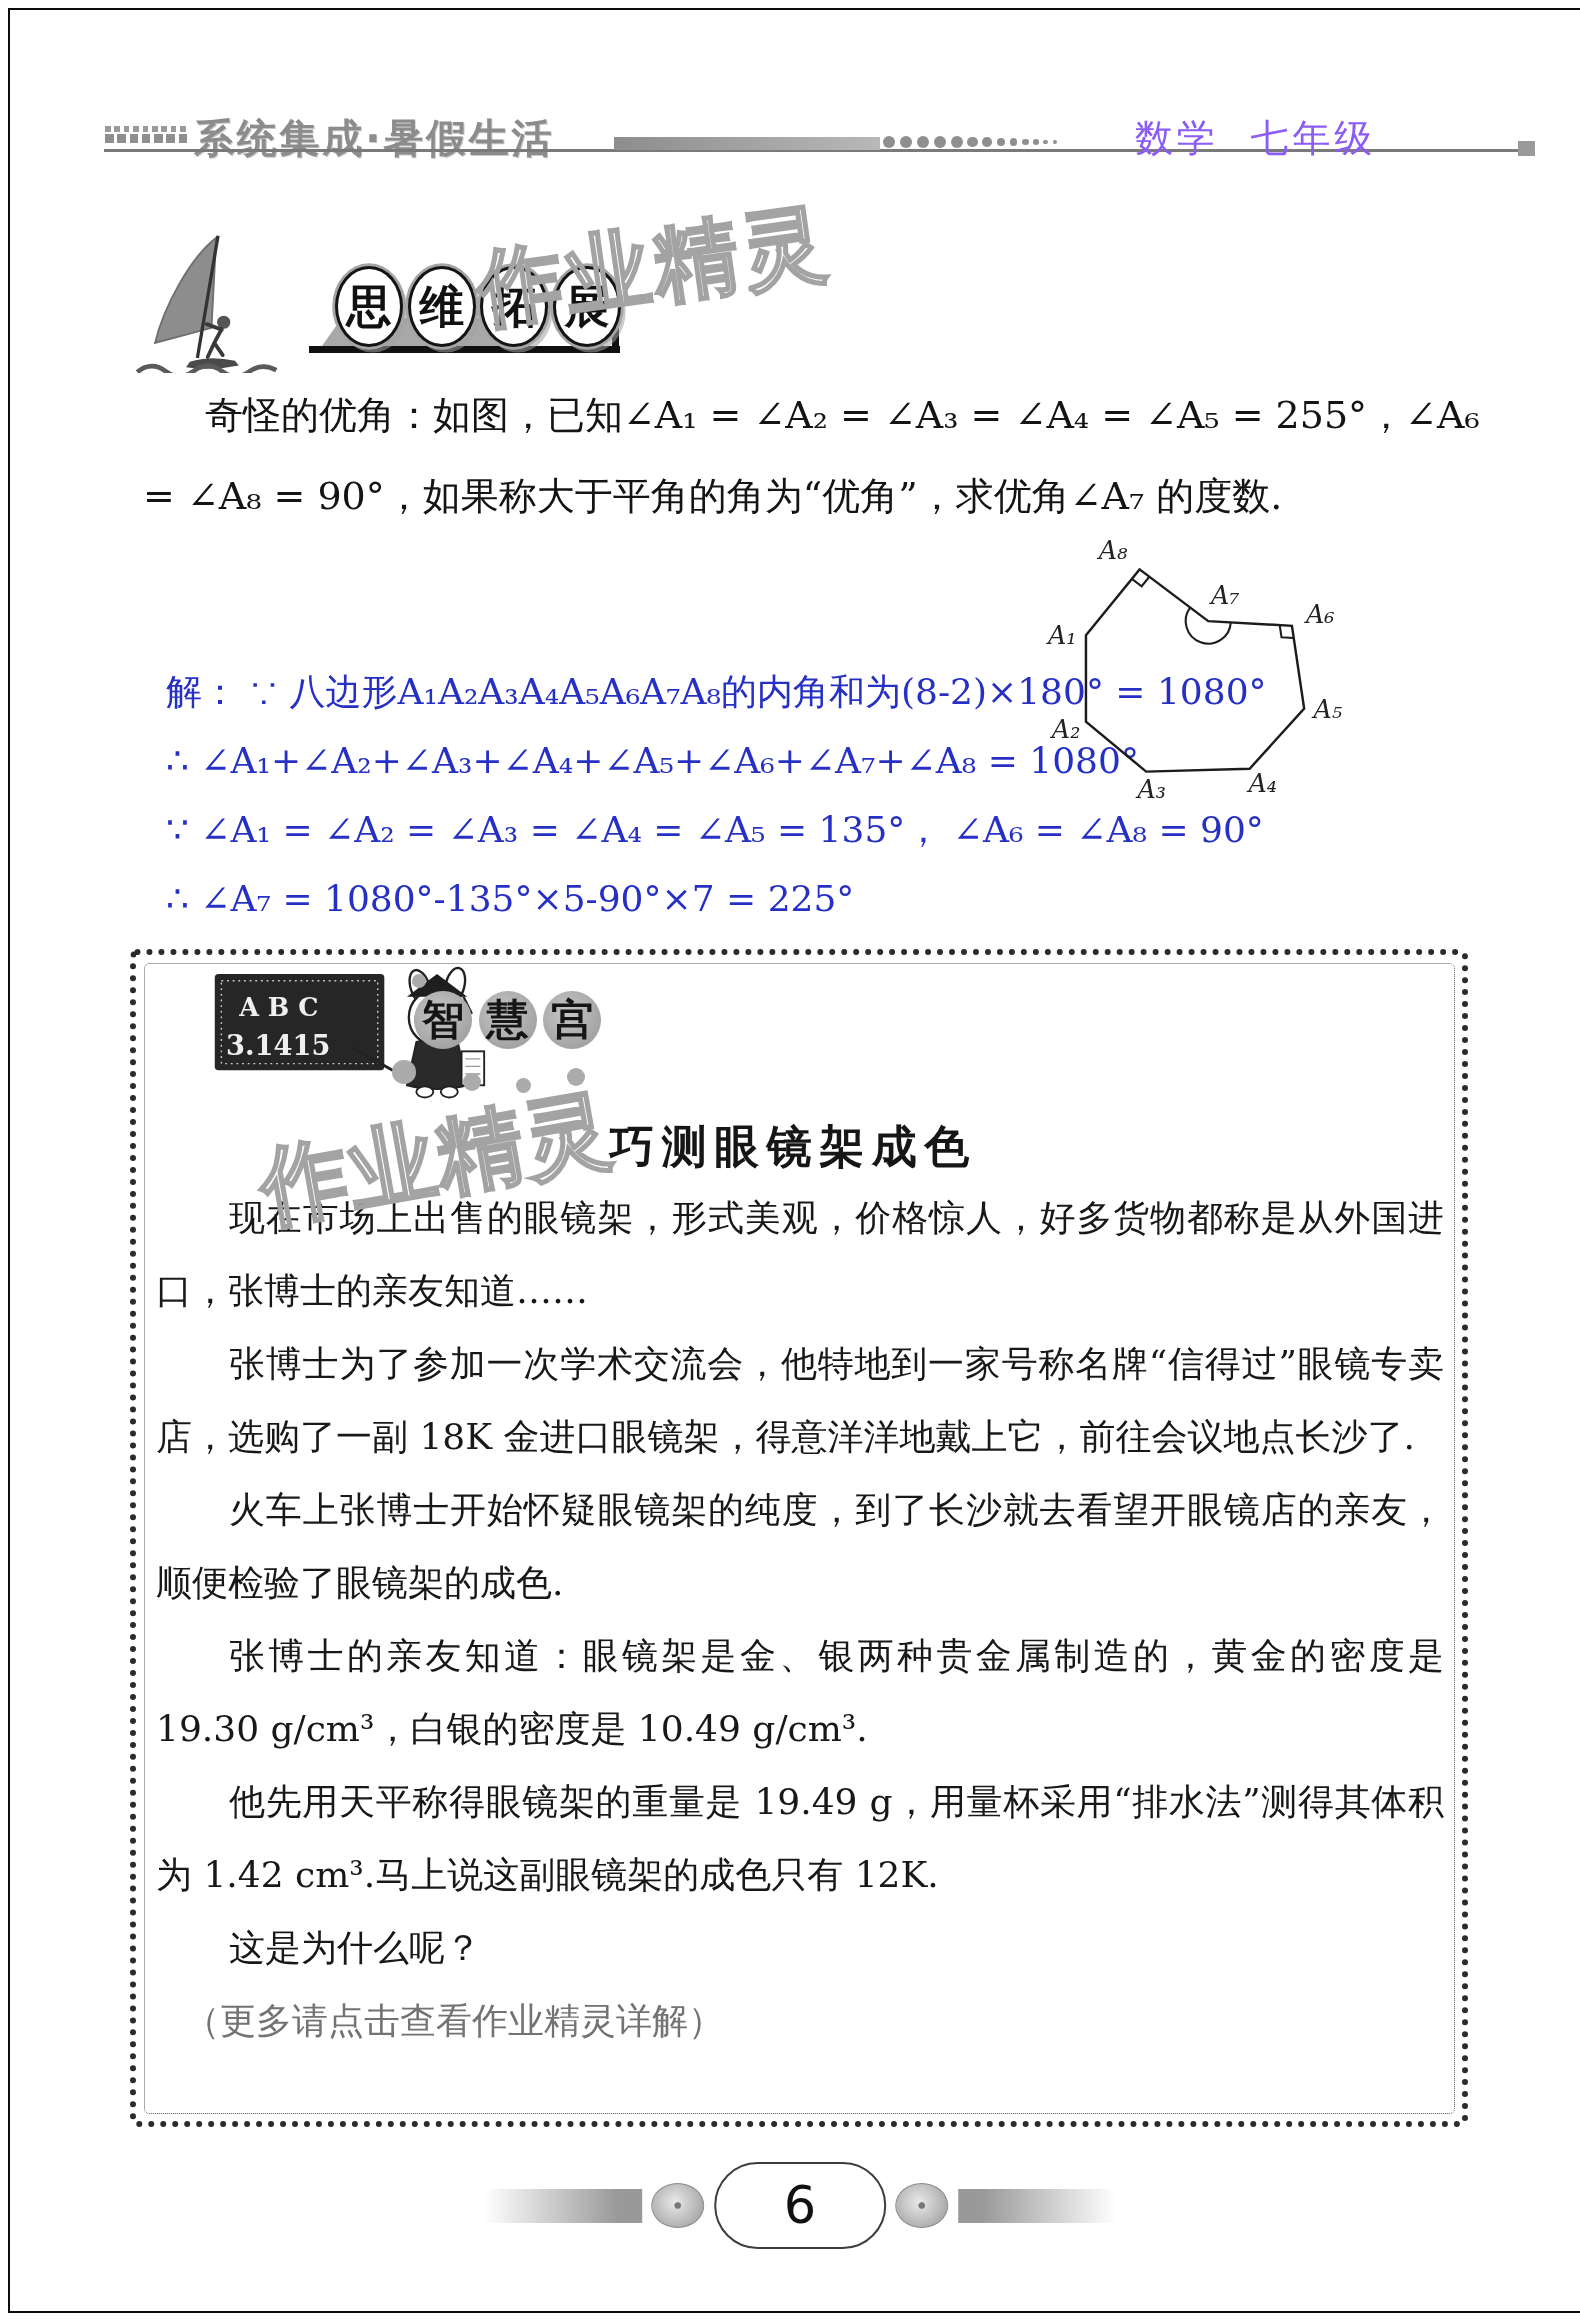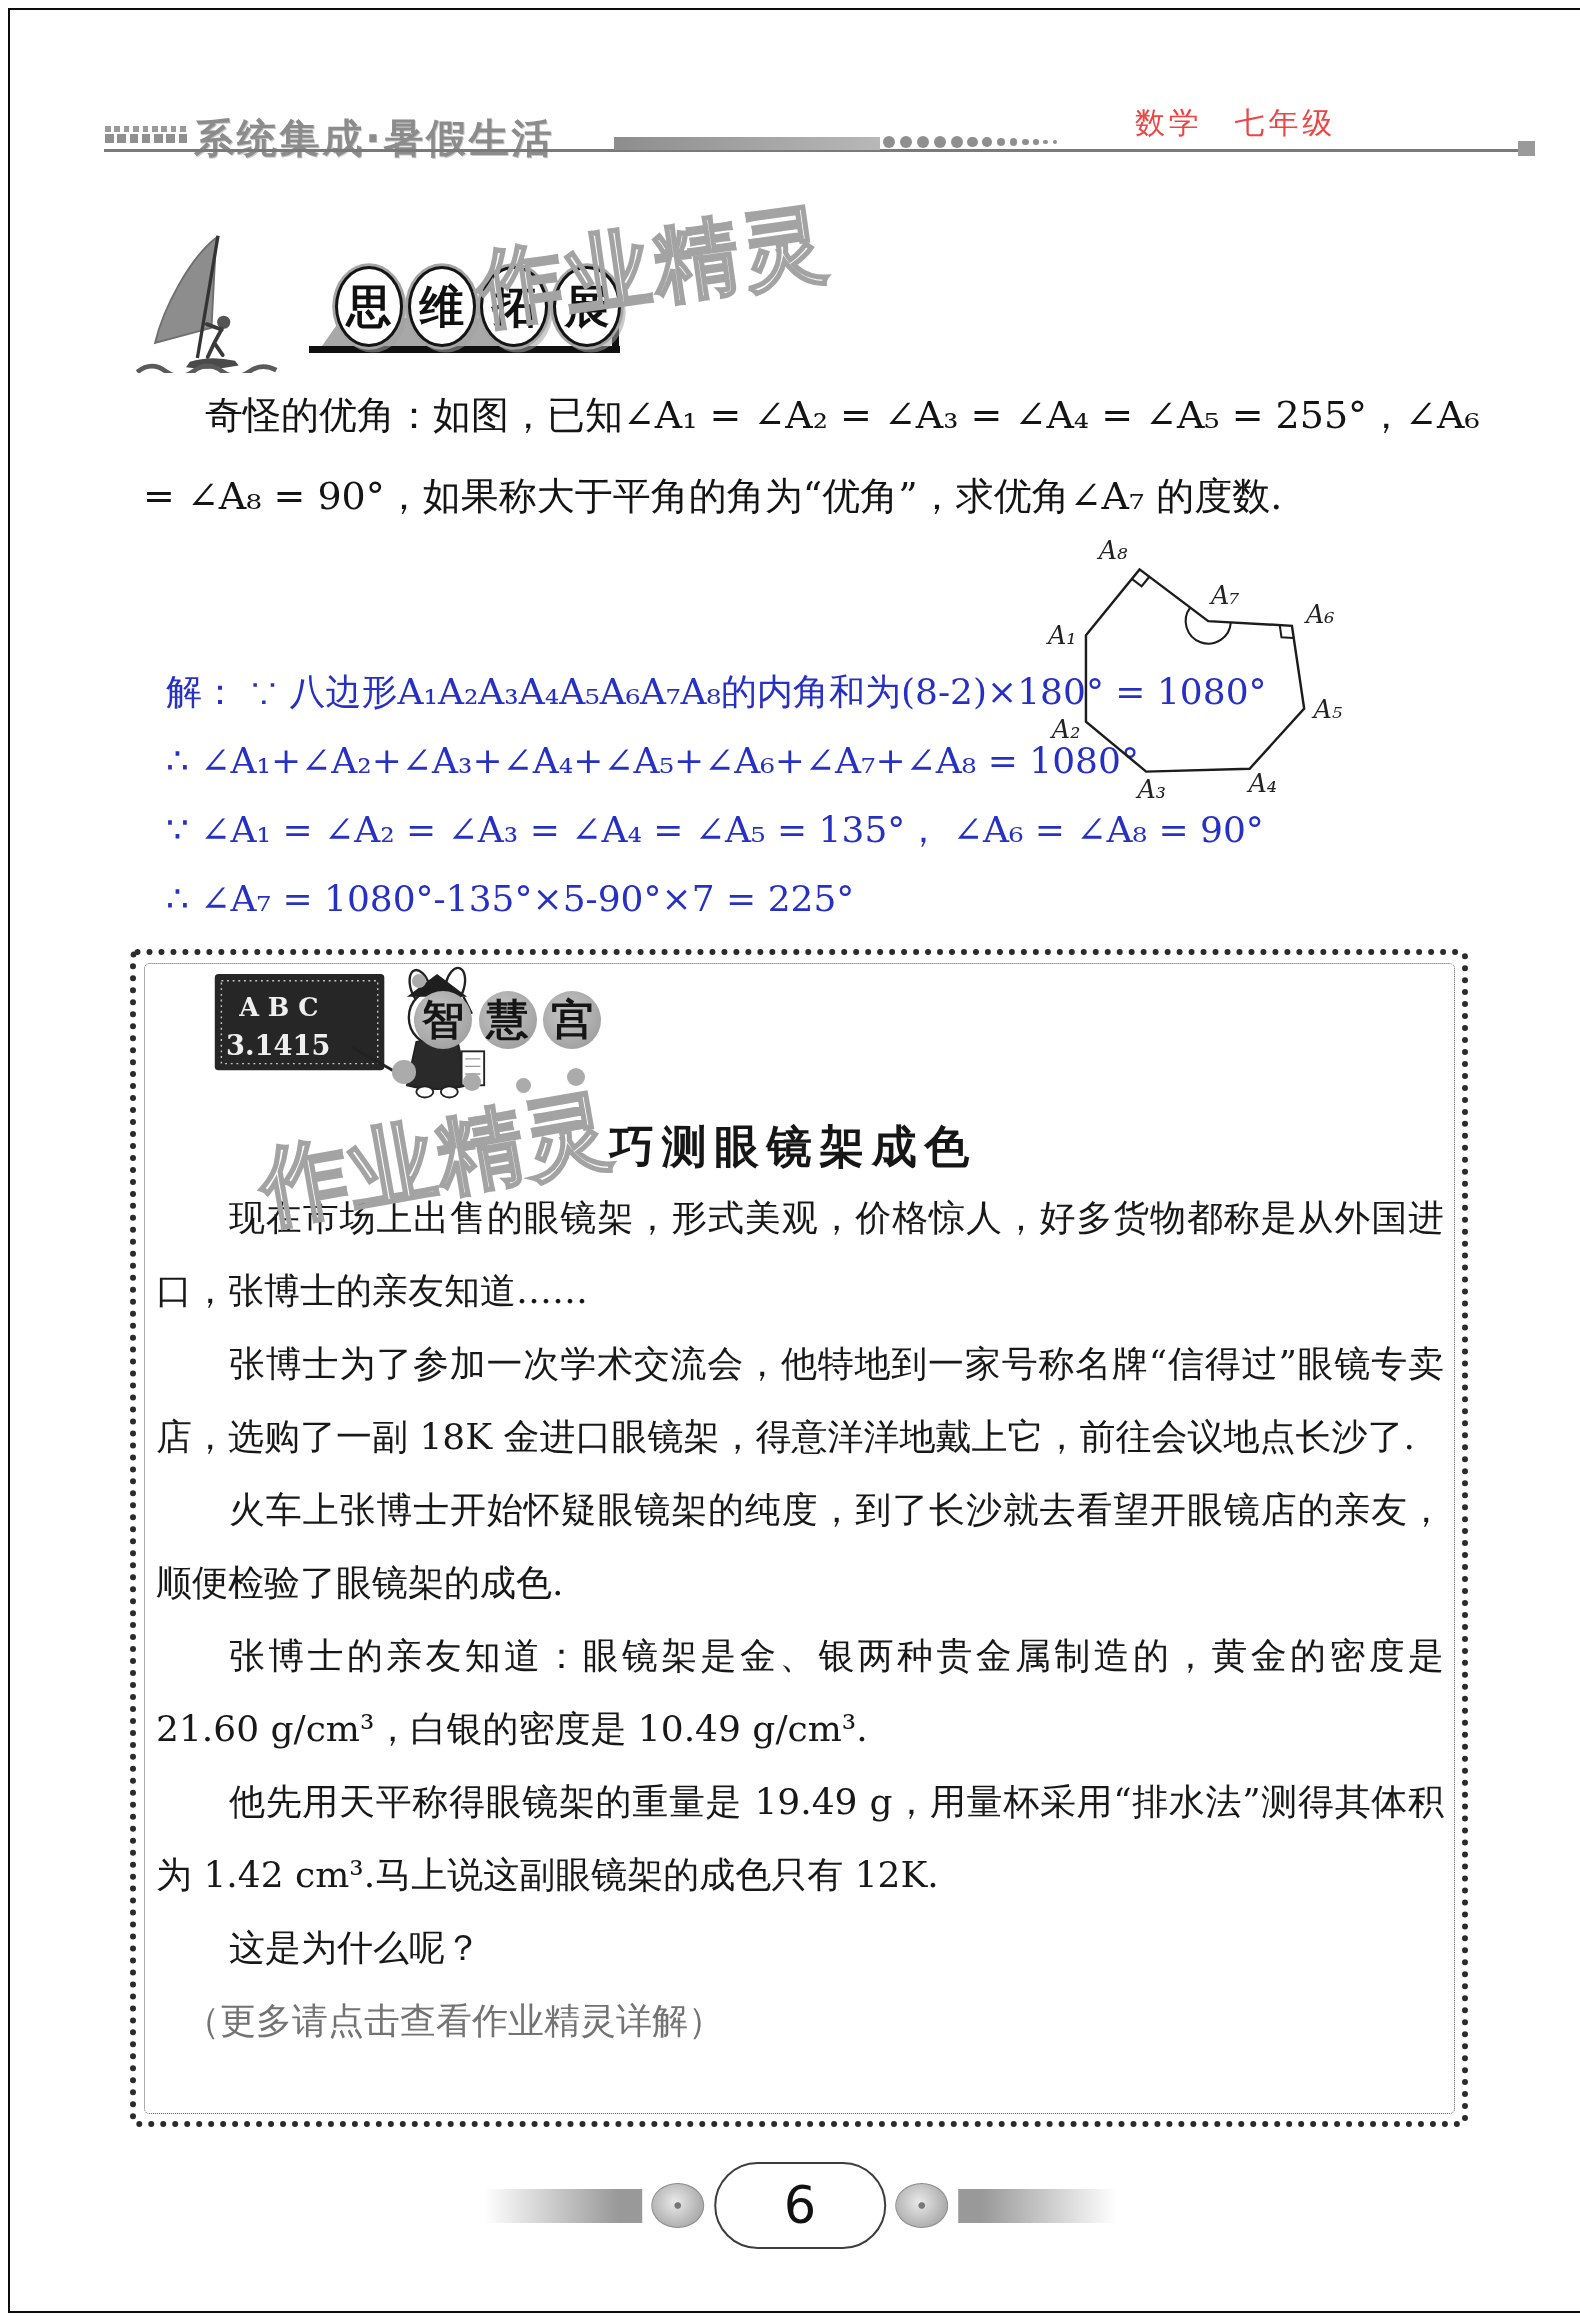--- a/index.html
+++ b/index.html
@@ -25,21 +25,21 @@
   .dot-trail i{display:block;background:#8f8f8f;border-radius:50%;margin-right:4.7px;}
   .dot-trail i:nth-child(-n+5){width:12.2px;height:12.2px;}
   .dot-trail i:nth-child(6){width:10.4px;height:10.4px;}
   .dot-trail i:nth-child(7){width:9.4px;height:9.4px;}
   .dot-trail i:nth-child(8){width:8.5px;height:8.5px;}
   .dot-trail i:nth-child(9){width:7.5px;height:7.5px;}
   .dot-trail i:nth-child(10){width:6.6px;height:6.6px;}
   .dot-trail i:nth-child(11){width:5.6px;height:5.6px;}
   .dot-trail i:nth-child(12){width:4.7px;height:4.7px;}
   .dot-trail i:nth-child(13){width:3.8px;height:3.8px;}
-  .hdr-right{left:1135px;top:103px;font-size:30px;letter-spacing:3.8px;color:#ef4444;}
+  .hdr-right{left:1135px;top:113px;font-size:38px;letter-spacing:3.8px;color:#8b5cf6;}
   .hdr-right .gap{display:inline-block;width:32px;}
   .hdr-cap{left:1518px;top:141px;width:17px;height:15px;background:#9a9a9a;}
 
   
   .surfer{left:124px;top:232px;}
   .title-quad{left:322px;top:318px;width:186px;height:28px;background:#a8a8a8;
               transform:skewX(-35deg);transform-origin:bottom left;}
   .title-underline{left:309px;top:346px;width:311px;height:6.6px;background:#101010;}
   .title-bar-v{left:612px;top:294px;width:6.6px;height:58px;background:#101010;}
   .title-ovals{left:335px;top:266px;display:flex;gap:4.7px;}
@@ -238,21 +238,21 @@
     <span class="b">宫</span>
   </div>
 
   <div class="abs story-title">巧测眼镜架成色</div>
   <div class="abs watermark wm2">作业精灵</div>
 
   <div class="abs story">
     <p>现在市场上出售的眼镜架，形式美观，价格惊人，好多货物都称是从外国进口，张博士的亲友知道……</p>
     <p>张博士为了参加一次学术交流会，他特地到一家号称名牌“信得过”眼镜专卖店，选购了一副 18K 金进口眼镜架，得意洋洋地戴上它，前往会议地点长沙了.</p>
     <p>火车上张博士开始怀疑眼镜架的纯度，到了长沙就去看望开眼镜店的亲友，顺便检验了眼镜架的成色.</p>
-    <p>张博士的亲友知道：眼镜架是金、银两种贵金属制造的，黄金的密度是 21.60 g/cm³，白银的密度是 10.49 g/cm³.</p>
+    <p>张博士的亲友知道：眼镜架是金、银两种贵金属制造的，黄金的密度是 19.30 g/cm³，白银的密度是 10.49 g/cm³.</p>
     <p>他先用天平称得眼镜架的重量是 19.49 g，用量杯采用“排水法”测得其体积为 1.42 cm³.马上说这副眼镜架的成色只有 12K.</p>
     <p>这是为什么呢？</p>
     <p class="more">（更多请点击查看作业精灵详解）</p>
   </div>
 
   <div class="abs footer">
     <div class="grad-l"></div>
     <div class="rosette"></div>
     <div class="cloud">
       <span class="num">6</span>

